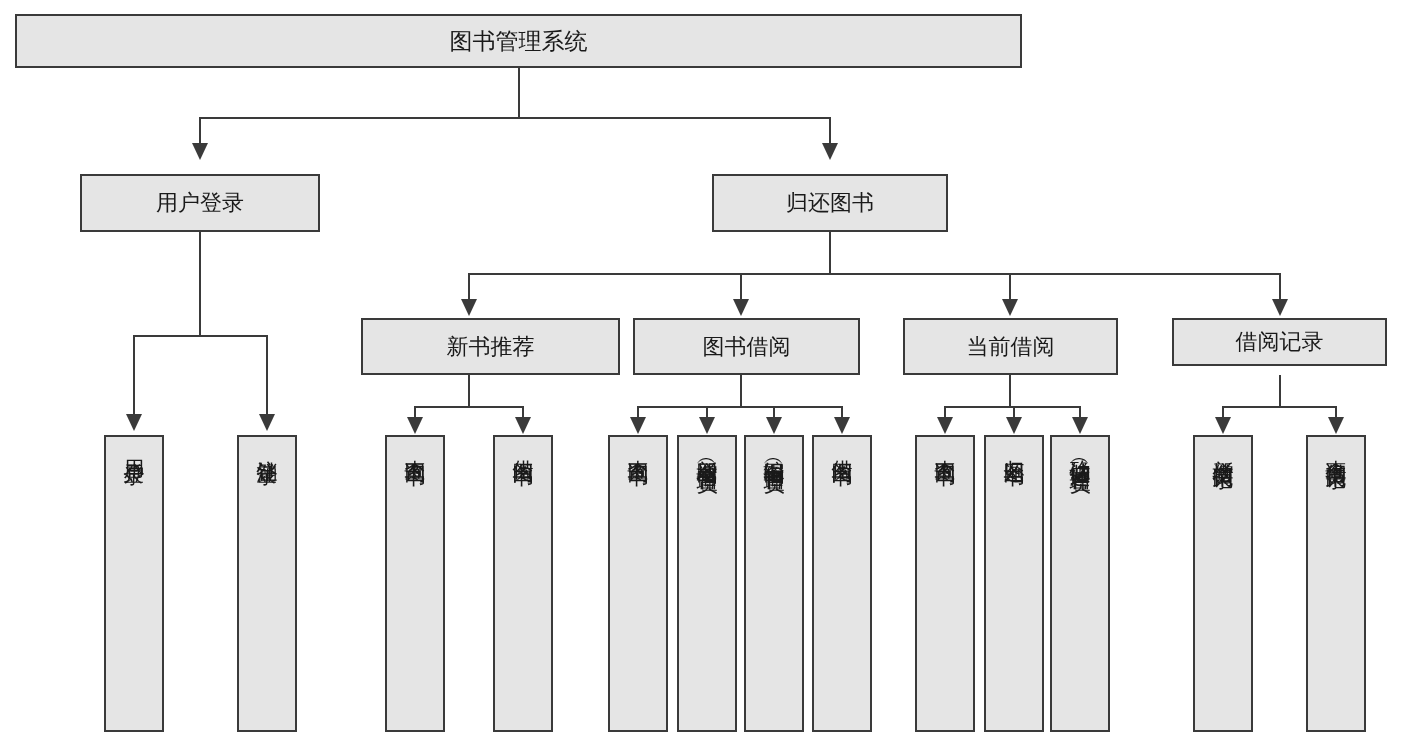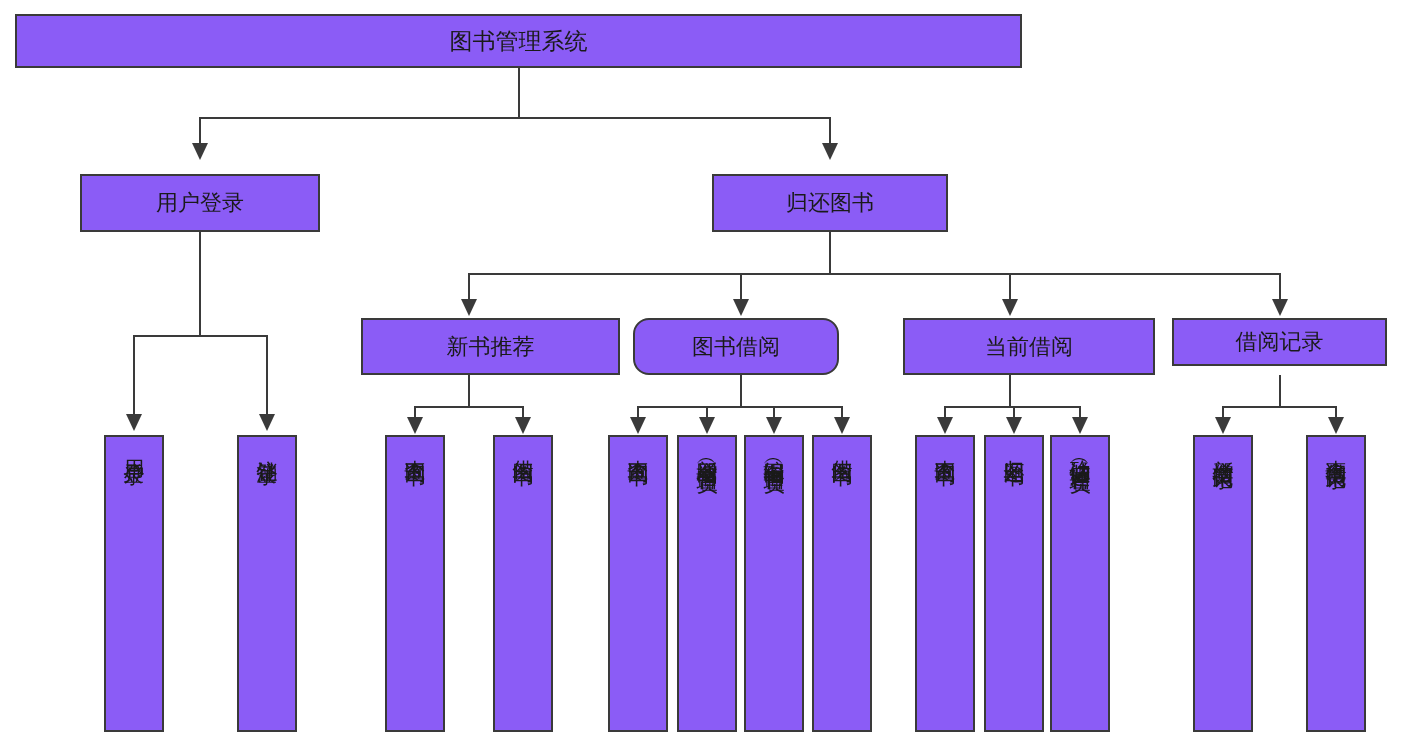--- a/index.html
+++ b/index.html
@@ -14,21 +14,21 @@
     position: relative;
     width: 1405px;
     height: 747px;
     background: #ffffff;
     overflow: hidden;
   }
   
   .node {
     position: absolute;
     box-sizing: border-box;
-    background: #8b5cf6;
+    background: #e5e5e5;
     border: 2px solid #3a3a3a;
     display: flex;
     align-items: center;
     justify-content: center;
     color: #1a1a1a;
   }
   .node.root {
     border-width: 2px;
     font-size: 23px;
   }
@@ -122,24 +122,24 @@
 
   <div class="vline" style="left:1009px; top:273px; width:2px; height:28px;"></div>
   <div class="arrow" style="left:1002px; top:299px;"></div>
 
   <div class="vline" style="left:1279px; top:273px; width:2px; height:28px;"></div>
   <div class="arrow" style="left:1272px; top:299px;"></div>
 
   <div class="node lvl2" style="left:361px; top:318px; width:259px; height:57px;">
     <span>新书推荐</span>
   </div>
-  <div class="node lvl2" style="left:633px; top:318px; width:206px; height:57px;border-radius:16px;">
+  <div class="node lvl2" style="left:633px; top:318px; width:227px; height:57px;">
     <span>图书借阅</span>
   </div>
-  <div class="node lvl2" style="left:903px; top:318px; width:252px; height:57px;">
+  <div class="node lvl2" style="left:903px; top:318px; width:215px; height:57px;">
     <span>当前借阅</span>
   </div>
   <div class="node lvl2" style="left:1172px; top:318px; width:215px; height:48px;">
     <span>借阅记录</span>
   </div>
 
   <div class="vline" style="left:468px; top:375px; width:2px; height:32px;"></div>
   <div class="hline" style="left:414px; top:406px; width:110px; height:2px;"></div>
   <div class="vline" style="left:414px; top:406px; width:2px; height:12px;"></div>
   <div class="arrow" style="left:407px; top:417px;"></div>

